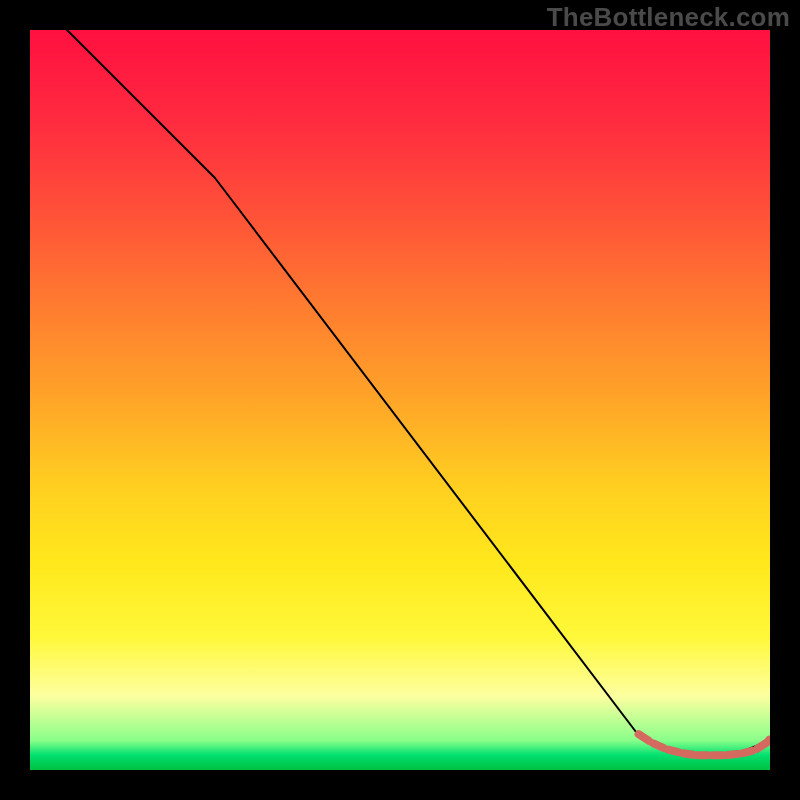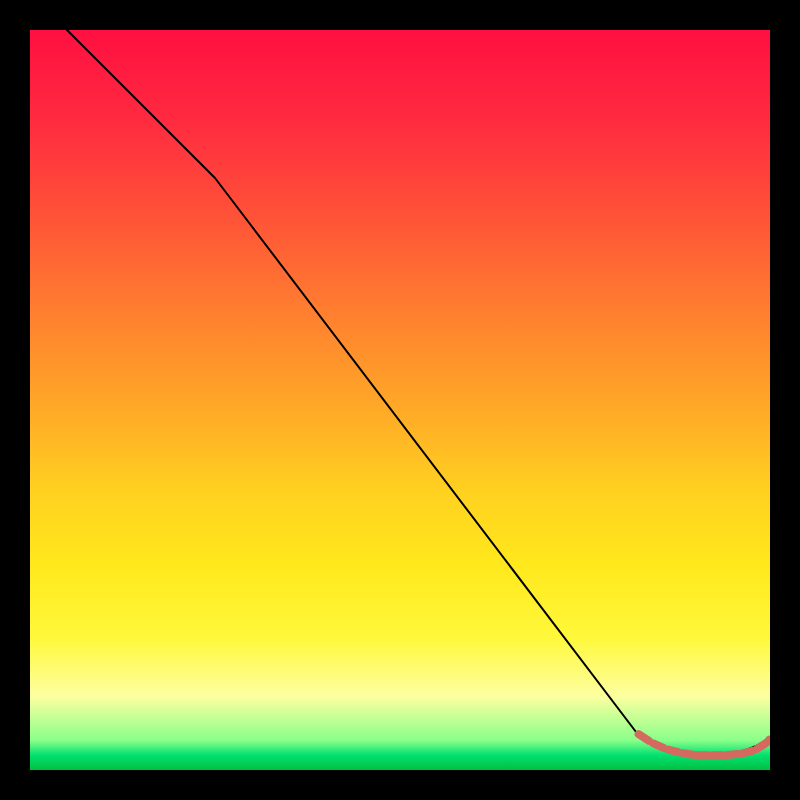--- a/index.html
+++ b/index.html
@@ -62,20 +62,21 @@
     stroke-linecap: round;
   }
   .end-dot {
     fill: #d46a5f;
   }
 </style>
 </head>
 <body>
 
 <div class="outer">
+  <div class="watermark">TheBottleneck.com</div>
 
   <div class="plot">
     <svg id="chart-svg" viewBox="0 0 740 740" width="740" height="740">
 
     <path d="M 37.0 0.0 L 185.0 148.0 L 606.8 703.0 L 636.4 721.5 L 666.0 725.2 L 703.0 725.2 L 740.0 710.4" class="line-main"></path>
         <line x1="608.6" y1="704.2" x2="618.6" y2="710.7" class="dashed-segment"></line>
         <line x1="623.4" y1="713.4" x2="633.4" y2="717.9" class="dashed-segment"></line>
         <line x1="638.2" y1="719.7" x2="648.2" y2="722.2" class="dashed-segment"></line>
         <line x1="653.0" y1="723.2" x2="663.0" y2="724.8" class="dashed-segment"></line>
         <line x1="667.8" y1="725.2" x2="677.8" y2="725.2" class="dashed-segment"></line>

